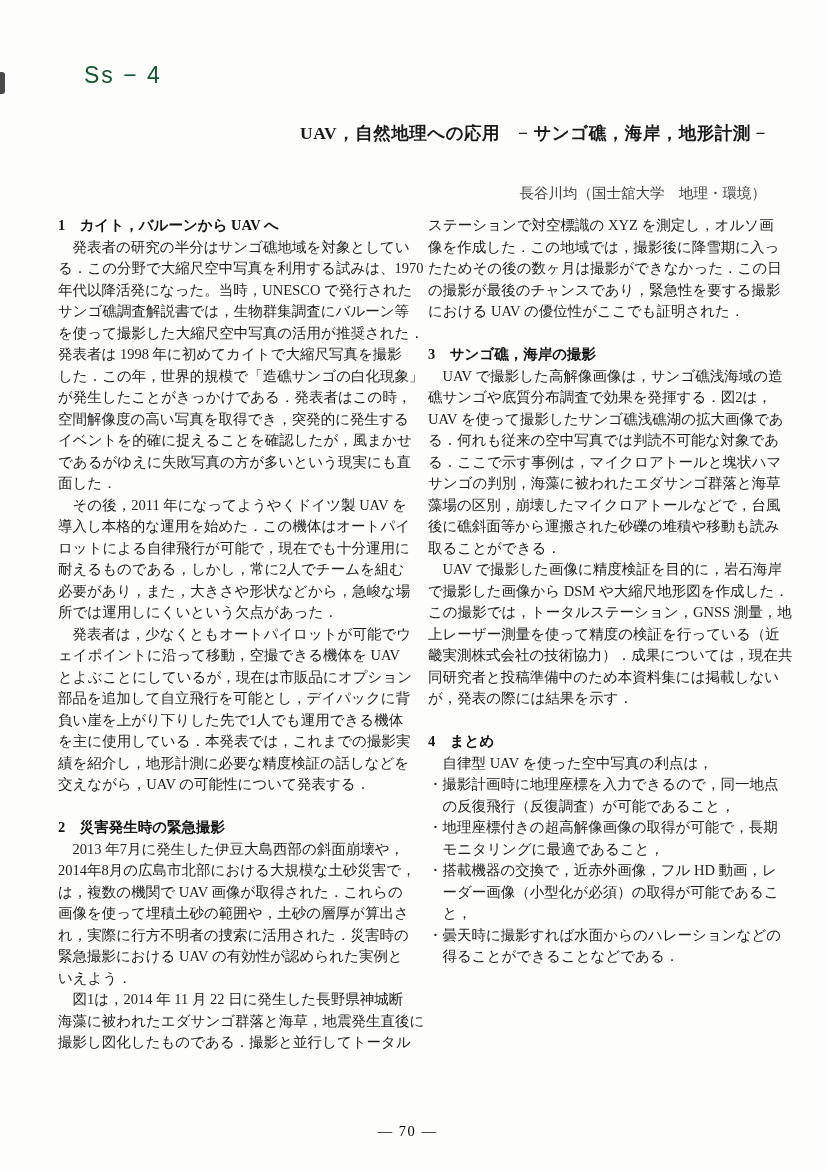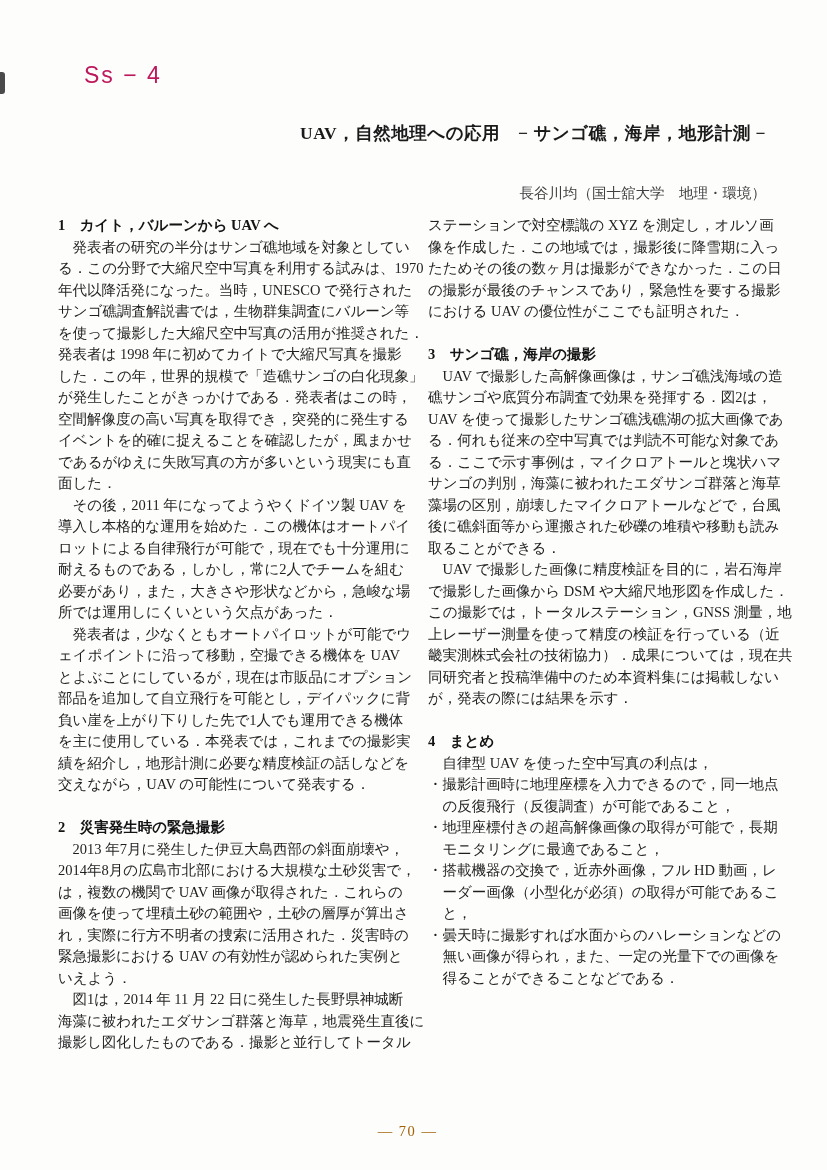--- a/index.html
+++ b/index.html
@@ -26,21 +26,21 @@
     border-radius: 0 3px 3px 0;
     opacity: 0.85;
   }
   .code {
     position: absolute;
     left: 84px;
     top: 62px;
     font-family: "Liberation Sans", "DejaVu Sans", sans-serif;
     font-size: 23px;
     letter-spacing: 2px;
-    color: #be185d;
+    color: #14532d;
   }
   .title {
     position: absolute;
     left: 73px;
     top: 121px;
     width: 693px;
     margin: 0;
     text-align: right;
     font-size: 17.5px;
     font-weight: bold;
@@ -77,21 +77,21 @@
   .row.blank { height: 21.5px; }
   .indent-1 { padding-left: 14.5px; }
   .pageno {
     position: absolute;
     left: 0;
     top: 1123px;
     width: 815px;
     text-align: center;
     font-size: 14.5px;
     letter-spacing: 1.5px;
-    color: #a16207;
+    color: #000000;
   }
 </style>
 </head>
 <body>
 
 <div class="page">
   <div class="edge-mark"></div>
   <div class="code">Ss − 4</div>
   <h1 class="title">UAV，自然地理への応用　− サンゴ礁，海岸，地形計測 −</h1>
   <div class="author">長谷川均（国士舘大学　地理・環境）</div>
@@ -164,17 +164,16 @@
       <div class="row heading">4　まとめ</div>
       <div class="row line indent-1">自律型 UAV を使った空中写真の利点は，</div>
       <div class="row line">・撮影計画時に地理座標を入力できるので，同一地点</div>
       <div class="row line indent-1">の反復飛行（反復調査）が可能であること，</div>
       <div class="row line">・地理座標付きの超高解像画像の取得が可能で，長期</div>
       <div class="row line indent-1">モニタリングに最適であること，</div>
       <div class="row line">・搭載機器の交換で，近赤外画像，フル HD 動画，レ</div>
       <div class="row line indent-1">ーダー画像（小型化が必須）の取得が可能であるこ</div>
       <div class="row line indent-1">と，</div>
       <div class="row line">・曇天時に撮影すれば水面からのハレーションなどの</div>
-      <div class="row line indent-1">無い画像が得られ，また、一定の光量下での画像を</div>
       <div class="row line indent-1">得ることができることなどである．</div>
     </div>
   <div class="pageno">— 70 —</div>
 </div>
 
 </body></html>

